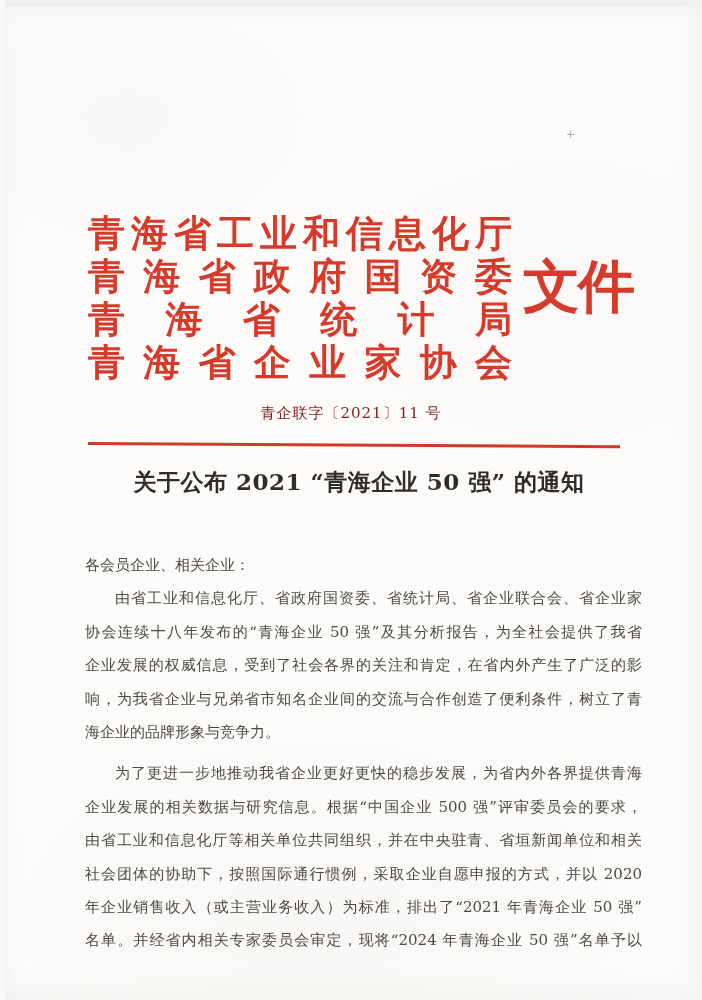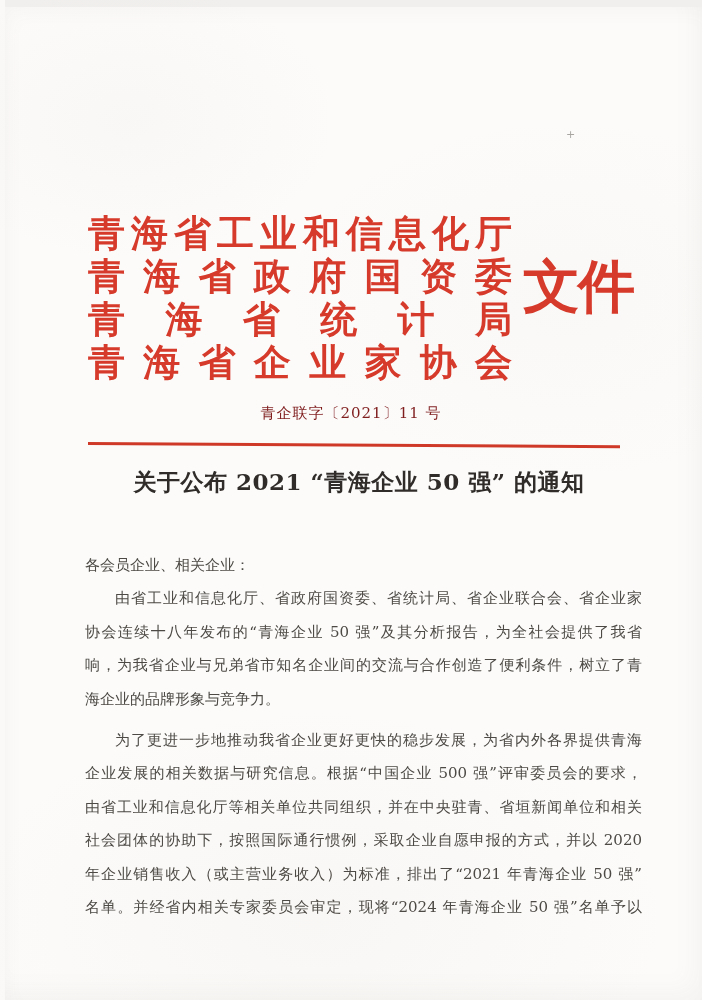--- a/index.html
+++ b/index.html
@@ -140,20 +140,21 @@
   <div class="red-rule"></div>
 
   <div class="doc-title">关于公布 2021 “青海企业 50 强” 的通知</div>
 
   <div class="doc-body">
     <div class="line salutation">各会员企业、相关企业：</div>
 
     <div class="para">
       <div class="line indent">由省工业和信息化厅、省政府国资委、省统计局、省企业联合会、省企业家</div>
       <div class="line">协会连续十八年发布的“青海企业 50 强”及其分析报告，为全社会提供了我省</div>
+      <div class="line">企业发展的权威信息，受到了社会各界的关注和肯定，在省内外产生了广泛的影</div>
       <div class="line">响，为我省企业与兄弟省市知名企业间的交流与合作创造了便利条件，树立了青</div>
       <div class="line end">海企业的品牌形象与竞争力。</div>
     </div>
 
     <div class="para">
       <div class="line indent">为了更进一步地推动我省企业更好更快的稳步发展，为省内外各界提供青海</div>
       <div class="line">企业发展的相关数据与研究信息。根据“中国企业 500 强”评审委员会的要求，</div>
       <div class="line">由省工业和信息化厅等相关单位共同组织，并在中央驻青、省垣新闻单位和相关</div>
       <div class="line">社会团体的协助下，按照国际通行惯例，采取企业自愿申报的方式，并以 2020</div>
       <div class="line">年企业销售收入（或主营业务收入）为标准，排出了“2021 年青海企业 50 强”</div>

